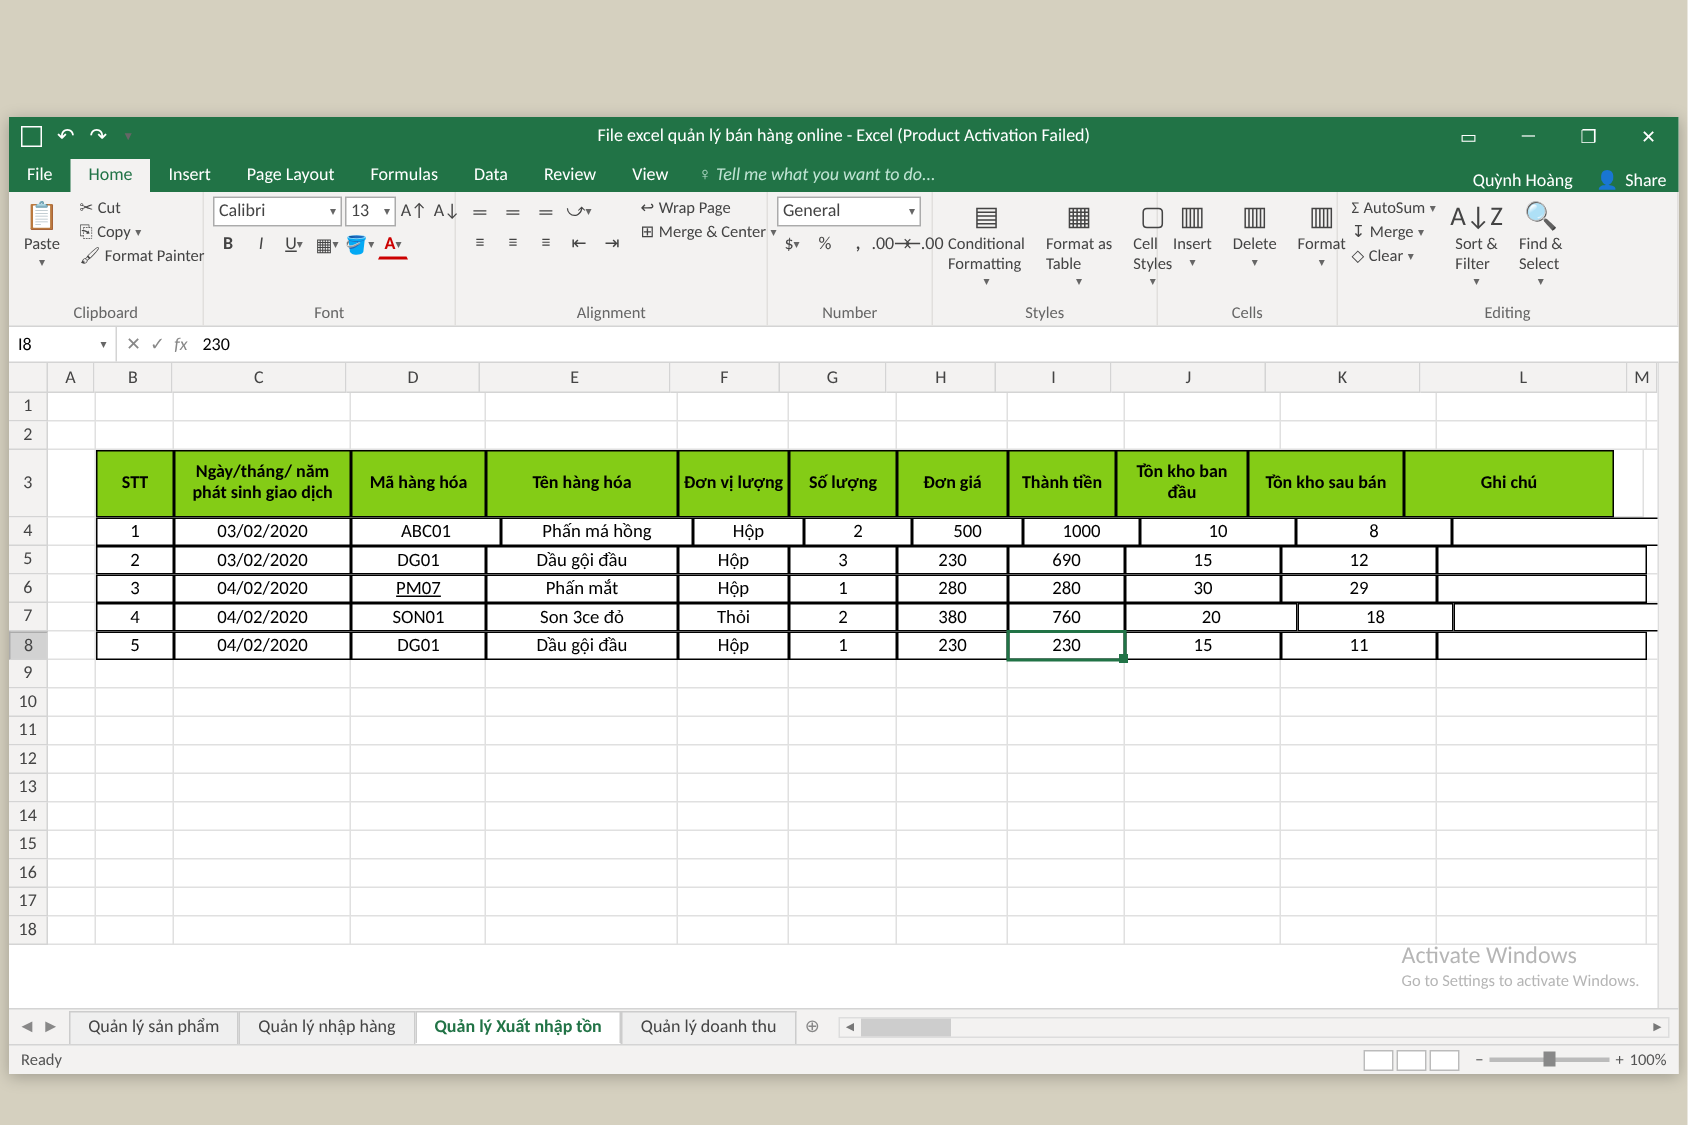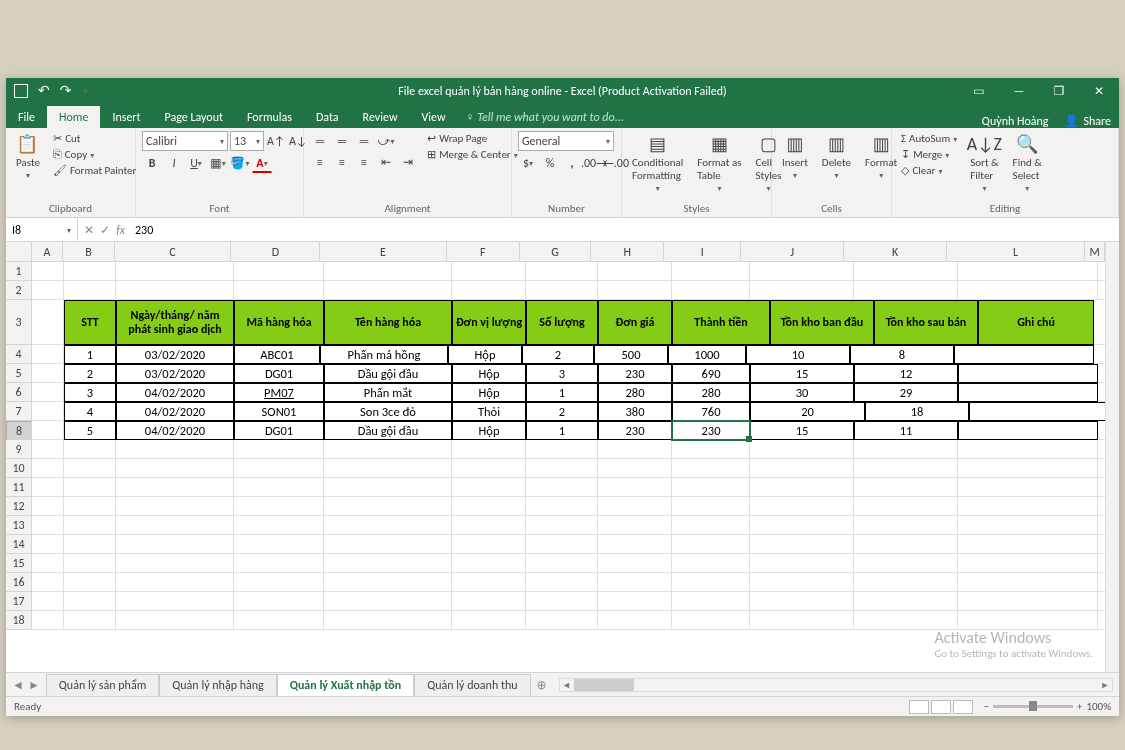--- a/index.html
+++ b/index.html
@@ -366,31 +366,31 @@
             </div>
             <div class="gridrow hrow">
               <div class="cell" style="width: 32px; height: 45px;"></div>
               <div class="th" style="width: 52px;">STT</div>
               <div class="th" style="width: 118px;">Ngày/tháng/ năm phát sinh giao dịch</div>
               <div class="th" style="width: 90px;">Mã hàng hóa</div>
               <div class="th" style="width: 128px;">Tên hàng hóa</div>
               <div class="th" style="width: 74px;">Đơn vị lượng</div>
               <div class="th" style="width: 72px;">Số lượng</div>
               <div class="th" style="width: 74px;">Đơn giá</div>
-              <div class="th" style="width: 98px;">Thành tiền</div>
-              <div class="th" style="width: 104px;">Tồn kho ban đầu</div>
+              <div class="th" style="width: 72px;">Thành tiền</div>
+              <div class="th" style="width: 88px;">Tồn kho ban đầu</div>
               <div class="th" style="width: 104px;">Tồn kho sau bán</div>
-              <div class="th" style="width: 116px;">Ghi chú</div>
+              <div class="th" style="width: 140px;">Ghi chú</div>
               <div class="cell" style="width: 20px; height: 45px;"></div>
             </div>
             <div class="gridrow">
               <div class="cell" style="width: 32px; height: 19px;"></div>
               <div class="td" style="width: 52px;">1</div>
               <div class="td" style="width: 118px;">03/02/2020</div>
-              <div class="td" style="width: 86px;">ABC01</div>
+              <div class="td" style="width: 100px;">ABC01</div>
               <div class="td" style="width: 128px;">Phấn má hồng</div>
               <div class="td" style="width: 74px;">Hộp</div>
               <div class="td" style="width: 72px;">2</div>
               <div class="td" style="width: 74px;">500</div>
               <div class="td" style="width: 78px;">1000</div>
               <div class="td" style="width: 104px;">10</div>
               <div class="td" style="width: 104px;">8</div>
               <div class="td" style="width: 140px;"></div>
               <div class="cell" style="width: 20px; height: 19px;"></div>
             </div>

